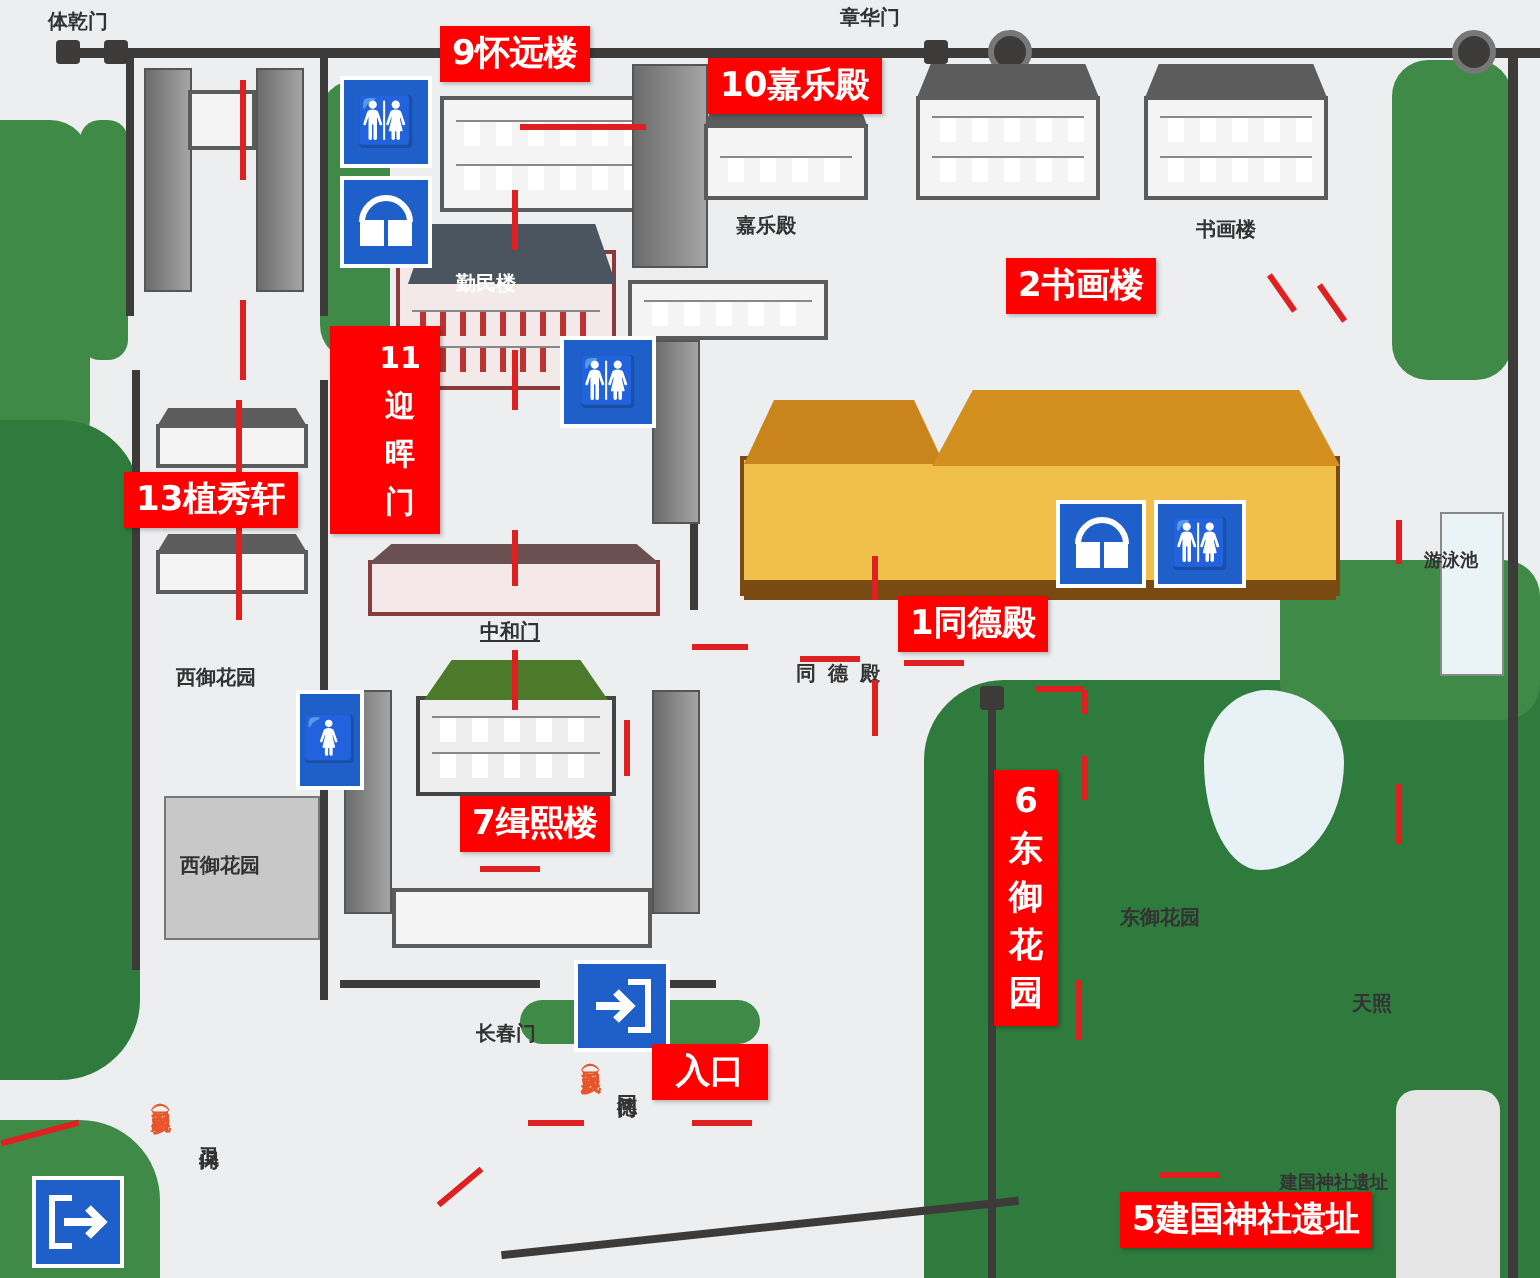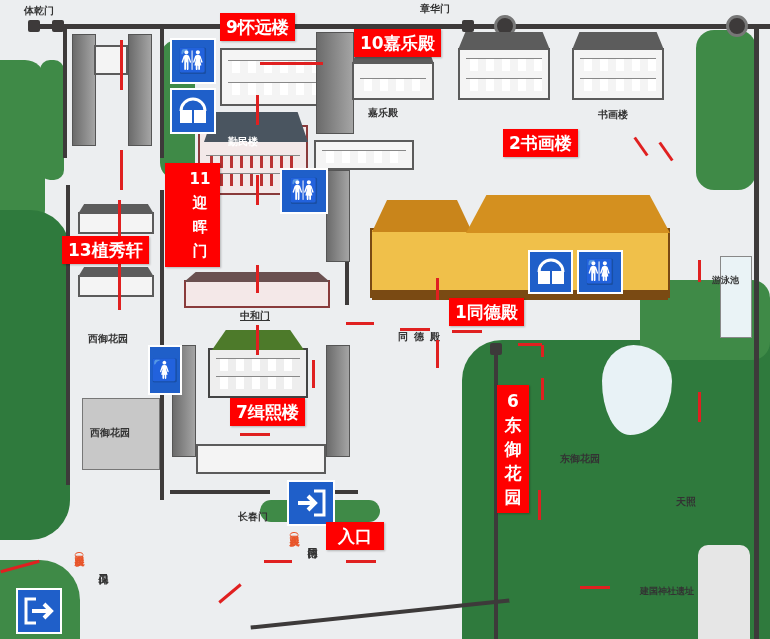--- a/index.html
+++ b/index.html
@@ -201,20 +201,21 @@
   </div>
   <div class="icon-box" style="left:16px;top:588px;width:46px;height:46px;">
     <svg width="34" height="30" viewBox="0 0 34 30">
         <path d="M14 3 H4 V27 H14" fill="none" stroke="#fff" stroke-width="3"></path>
         <path d="M10 15 H28 M22 8 L29 15 L22 22" fill="none" stroke="#fff" stroke-width="4"></path>
       </svg>
   </div>
 
   <div class="label" style="left:449px;top:298px;">1同德殿</div>
   <div class="label" style="left:503px;top:129px;">2书画楼</div>
+  <div class="label" style="left:560px;top:596px;">5建国神社遗址</div>
   <div class="label v" style="left:497px;top:385px;width:22px;font-size:17px;">
     <span>6 东 御 花 园</span>
   </div>
   <div class="label" style="left:230px;top:398px;">7缉熙楼</div>
   <div class="label" style="left:220px;top:13px;">9怀远楼</div>
   <div class="label" style="left:354px;top:29px;">10嘉乐殿</div>
   <div class="label v" style="left:165px;top:163px;width:30px;font-size:15px;padding-left:20px;">
     <span>11 迎 晖 门</span>
   </div>
   <div class="label" style="left:62px;top:236px;">13植秀轩</div>

